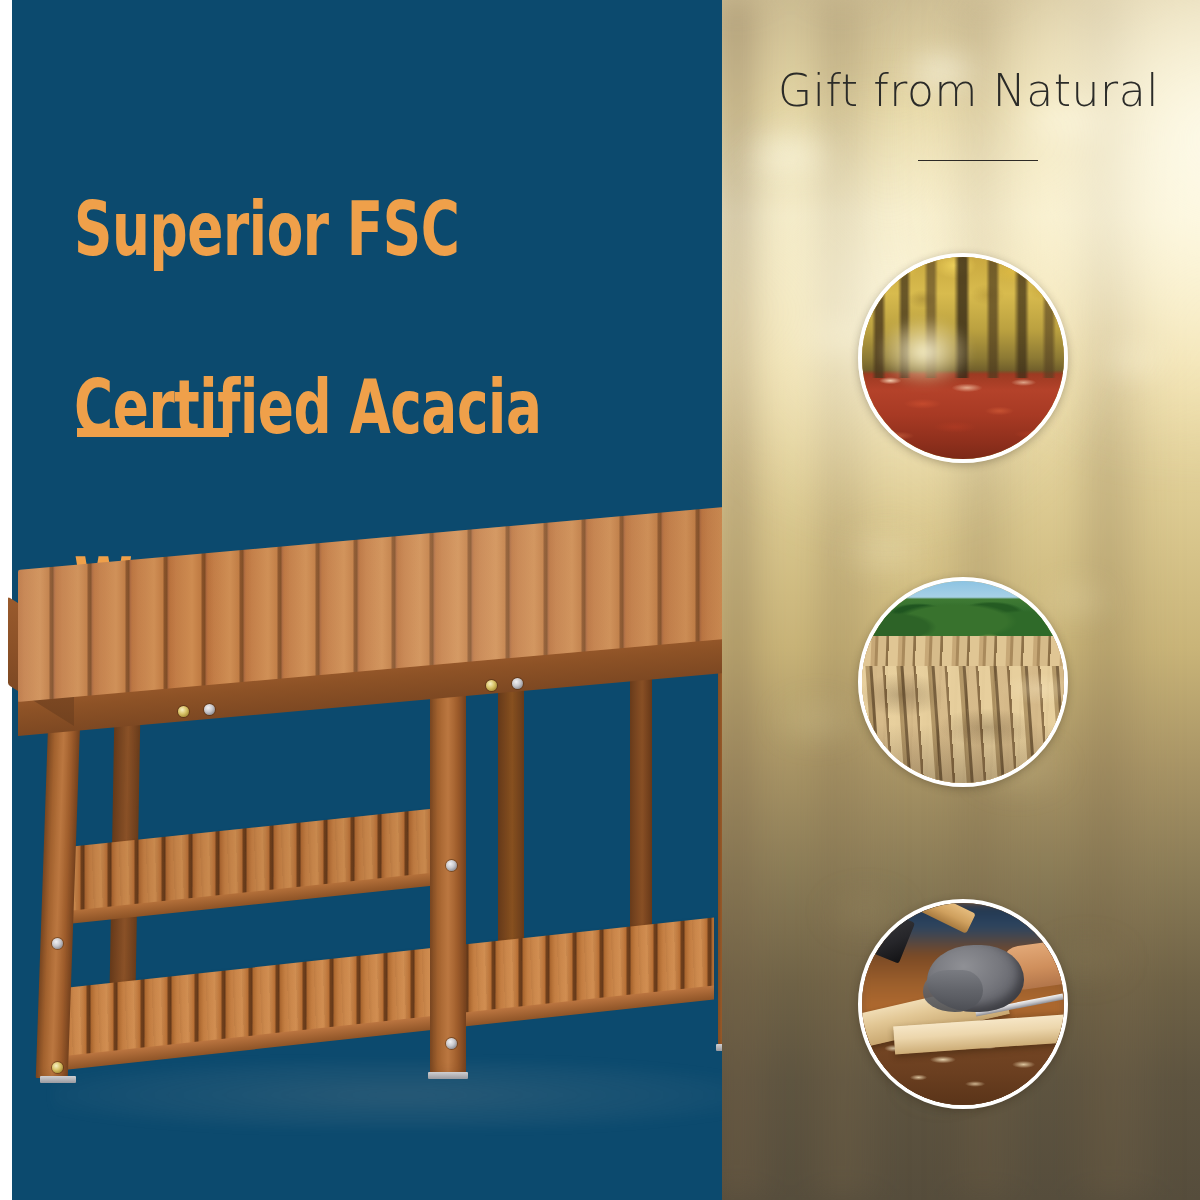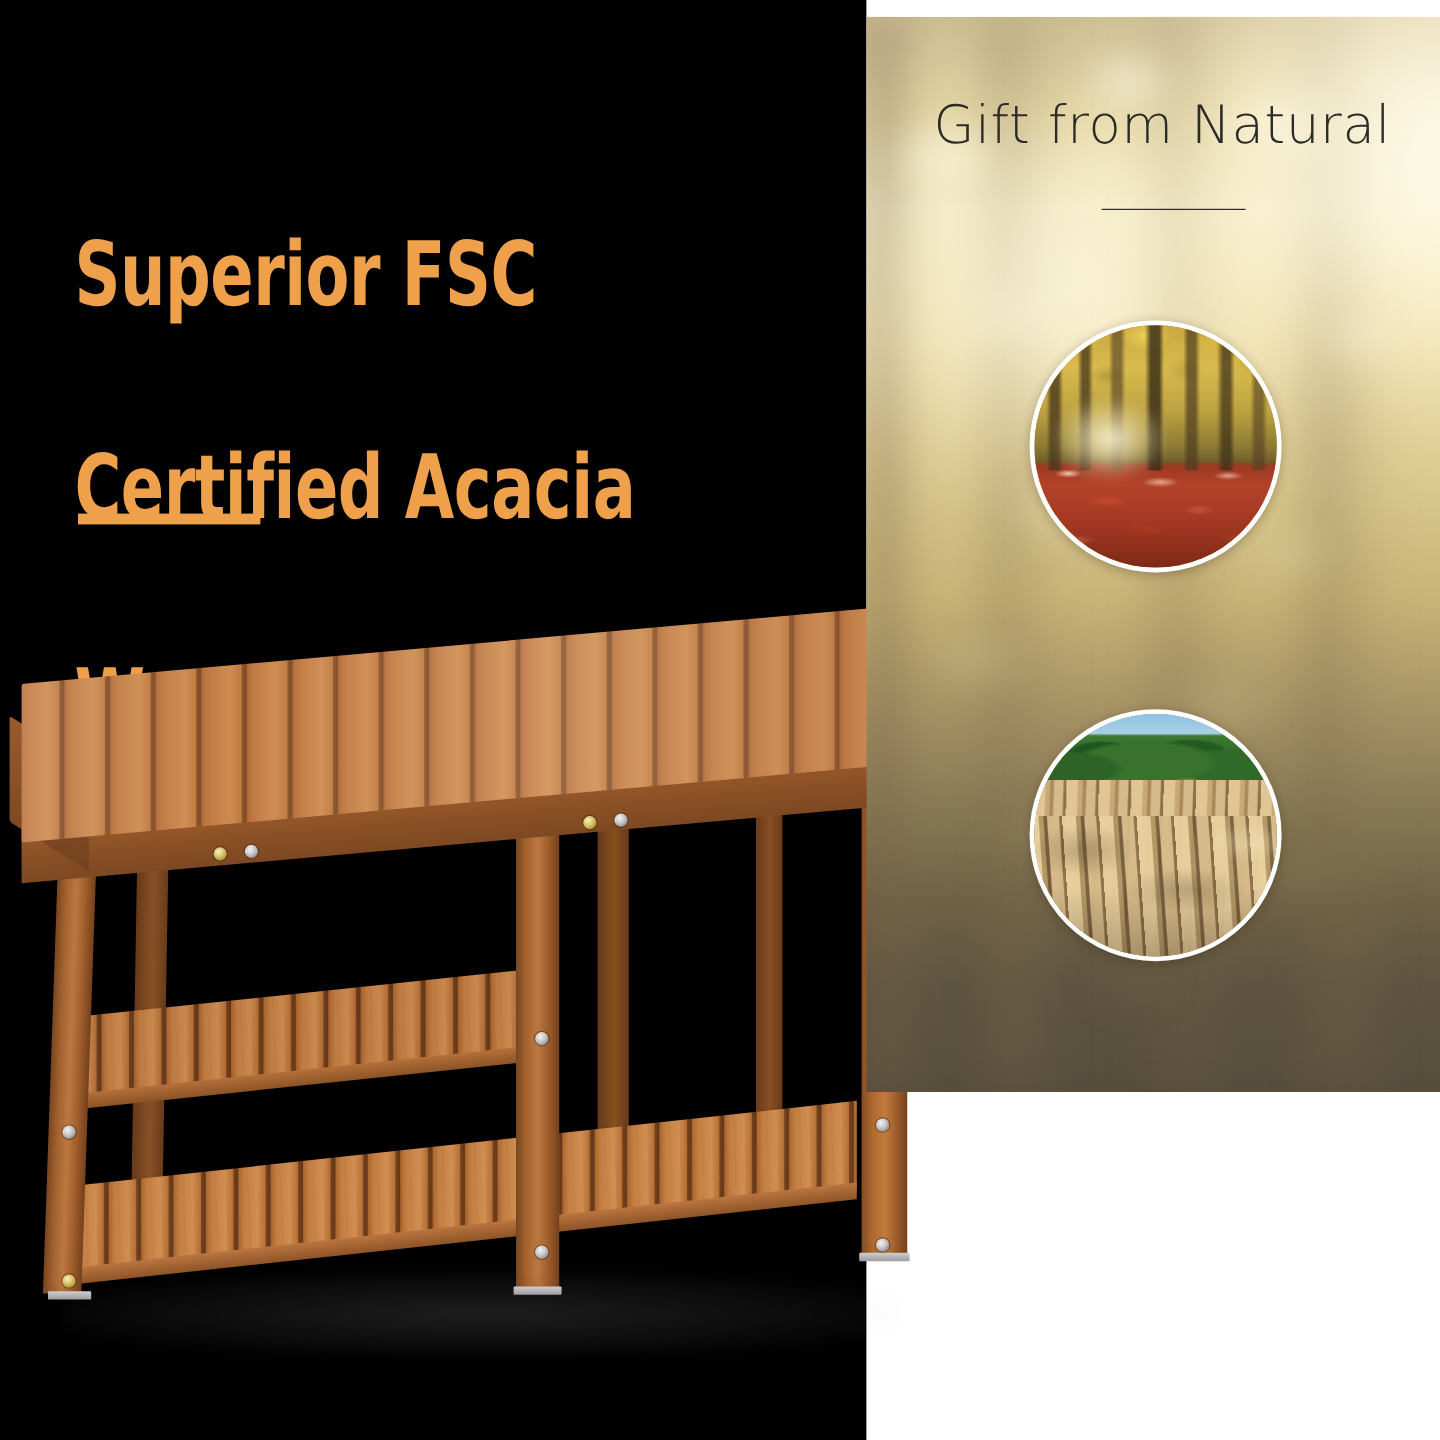--- a/index.html
+++ b/index.html
@@ -8,21 +8,21 @@
   body {
     font-family:"Liberation Sans", sans-serif;
     background:#ffffff;
     overflow:hidden;
     position:relative;
   }
 
   #stage { position:absolute; inset:0; width:1200px; height:1200px; background:#fff; }
 
   
-  .left-pane { position:absolute; left:0; top:0; width:722px; height:1200px; background:#000000; }
+  .left-pane { position:absolute; left:12px; top:0; width:722px; height:1200px; background:#0c4a6e; }
 
   .headline {
     position:absolute; left:62px; top:96px; width:620px;
     font-family:"Liberation Sans Narrow","DejaVu Sans Condensed","Liberation Sans",sans-serif;
     font-weight:700;
     font-size:74px;
     line-height:89px;
     letter-spacing:-0.5px;
     transform:scaleX(0.80);
     transform-origin:left top;
@@ -30,21 +30,21 @@
   }
   .headline .hl-line { display:block; }
 
   .accent-rule {
     position:absolute; left:65px; top:428px;
     width:152px; height:9px;
   }
 
   
   .right-panel {
-    position:absolute; left:722px; top:14px; width:478px; height:896px;
+    position:absolute; left:722px; top:0; width:478px; height:1200px;
     overflow:hidden;
   }
   
   .panel-bg { position:absolute; inset:0; }
   .panel-bg .base {
     position:absolute; inset:0;
     background:
       linear-gradient(to bottom,
         #cdbd93 0%,
         #e5d7a6 9%,

